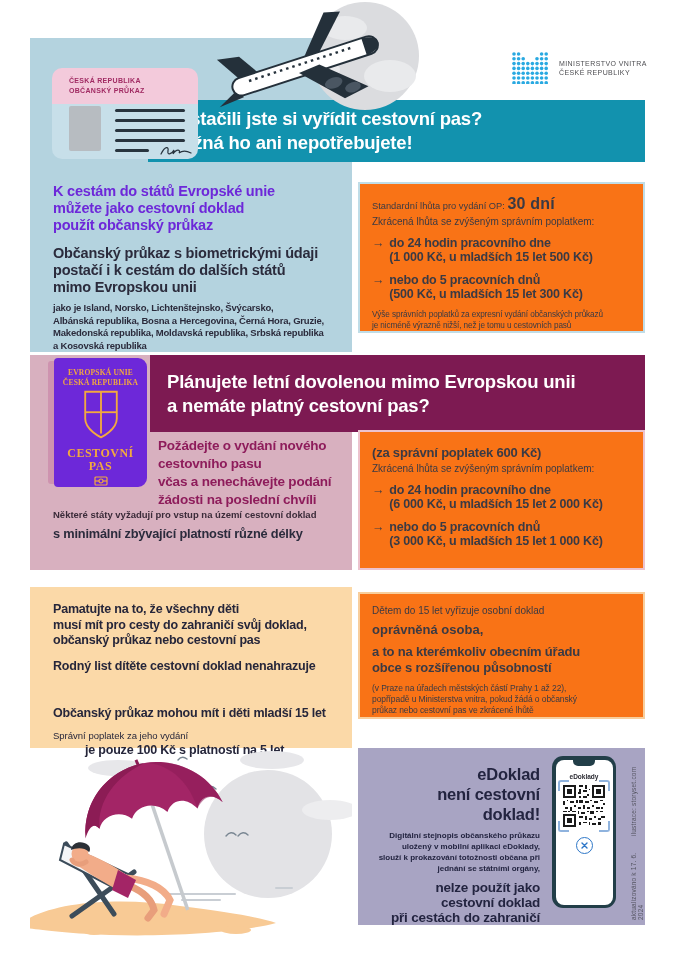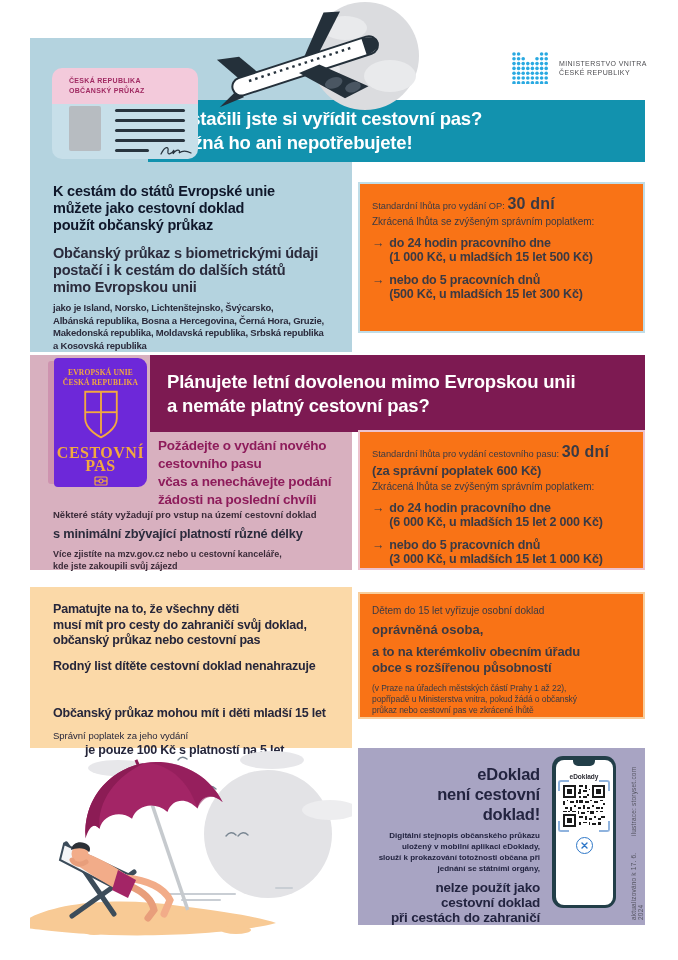--- a/index.html
+++ b/index.html
@@ -20,21 +20,21 @@
   .idc-head{height:36px;background:#F3CADB;box-sizing:border-box;padding:8px 0 0 17px;
     color:#A12B63;font-size:7px;font-weight:bold;line-height:10px;letter-spacing:.3px;}
   .idc-body{position:relative;height:55px;background:#C7DFE9;}
   .idc-photo{position:absolute;left:17px;top:2px;width:32px;height:45px;background:#B7BCC1;border-radius:2px;}
   .idc-lines{position:absolute;left:63px;top:5px;width:70px;}
   .idc-line{height:3px;background:#28343E;border-radius:2px;margin-bottom:7px;}
   .idc-line.short{width:34px;}
   .idc-sig{position:absolute;right:5px;bottom:1px;}
 
   .s1{position:absolute;left:53px;top:183px;width:304px;}
-  .h-teal{color:#0f172a;font-size:14.5px;line-height:17px;font-weight:bold;letter-spacing:-.2px;}
+  .h-teal{color:#6d28d9;font-size:14.5px;line-height:17px;font-weight:bold;letter-spacing:-.2px;}
   .h-dark{color:#2B2B3C;font-size:14.5px;line-height:17px;font-weight:bold;letter-spacing:-.2px;margin-top:11px;}
   .countries{color:#2B2B3C;font-size:9.5px;line-height:12.5px;font-weight:bold;letter-spacing:-.2px;margin-top:6px;}
 
   
   .box{position:absolute;left:358px;width:287px;background:#f97316;box-sizing:border-box;
     padding:11px 12px;color:#3A3A44;overflow:hidden;}
   .box1{top:182px;height:151px;border:2px solid #C0DDE7;}
   .box2{top:430px;height:140px;border:2px solid #ECC3CE;}
   .box3{top:592px;height:127px;border:2px solid #F8CE9C;}
   .lead-label{font-size:9.3px;}
@@ -52,21 +52,21 @@
   .pink-panel{position:absolute;left:30px;top:355px;width:322px;height:215px;background:#D8B0BF;}
   .purple-banner{position:absolute;left:150px;top:355px;width:495px;height:77px;background:#7D1A52;
     color:#fff;display:flex;align-items:center;box-sizing:border-box;padding-left:17px;
     font-weight:bold;font-size:18.5px;line-height:24px;letter-spacing:-.2px;}
   .passport{position:absolute;left:48px;top:358px;width:99px;height:129px;}
   .pp-spine{position:absolute;left:0;top:3px;width:10px;height:123px;background:#CE93AF;border-radius:3px;}
   .pp-body{position:absolute;left:6px;top:0;width:93px;height:129px;background:#6d28d9;
     border-radius:4px 9px 9px 4px;color:#F2A93F;text-align:center;
     font-family:"Liberation Serif",serif;font-weight:bold;}
   .pp-head{font-size:7.5px;line-height:9.5px;margin-top:10px;letter-spacing:.2px;}
-  .pp-title{font-size:16px;line-height:12.5px;margin-top:2px;letter-spacing:.5px;}
+  .pp-title{font-size:12px;line-height:12.5px;margin-top:2px;letter-spacing:.5px;}
   .h-magenta{position:absolute;left:158px;top:437px;width:198px;color:#8E1C5B;
     font-size:13.5px;line-height:18px;font-weight:bold;letter-spacing:-.2px;}
   .validity{position:absolute;left:53px;top:509px;width:299px;}
   .v-small{font-size:9.5px;font-weight:bold;color:#3B2B39;}
   .v-head{font-size:12.8px;font-weight:bold;color:#2B2B3C;margin-top:6px;letter-spacing:-.2px;}
   .v-note{font-size:9px;line-height:12px;font-weight:bold;color:#3B2B39;margin-top:7px;}
 
   
   .peach-panel{position:absolute;left:30px;top:587px;width:322px;height:161px;background:#FBD9A8;}
   .children{position:absolute;left:53px;top:602px;width:300px;color:#26263A;}
@@ -239,20 +239,22 @@
         <div>(1 000 Kč, u mladších 15 let 500 Kč)</div>
       </div>
     </div>
     <div class="bullet">
       <span>→</span>
       <div>
         <div>nebo do 5 pracovních dnů</div>
         <div>(500 Kč, u mladších 15 let 300 Kč)</div>
       </div>
     </div>
+    <div class="note ml">Výše správních poplatků za expresní vydání občanských průkazů
+je nicméně výrazně nižší, než je tomu u cestovních pasů</div>
   </div>
 
   <div class="pink-panel"></div>
   <div class="purple-banner">
     <div class="ml">Plánujete letní dovolenou mimo Evropskou unii
 a nemáte platný cestovní pas?</div>
   </div>
 
   <div class="passport">
     <div class="pp-spine"></div>
@@ -278,29 +280,23 @@
   </div>
 
   <div class="h-magenta ml">Požádejte o vydání nového
 cestovního pasu
 včas a nenechávejte podání
 žádosti na poslední chvíli</div>
 
   <div class="validity">
     <div class="v-small">Některé státy vyžadují pro vstup na území cestovní doklad</div>
     <div class="v-head">s minimální zbývající platností různé délky</div>
-    <div class="v-note ml">Více zjistíte na mzv.gov.cz nebo u cestovní kanceláře,
-kde jste zakoupili svůj zájezd</div>
   </div>
 
   <div class="box box2">
-    <div>
-      <span class="lead-label">Standardní lhůta pro vydání cestovního pasu: </span>
-      <span class="lead-value">30 dní</span>
-    </div>
     <div class="fee">(za správní poplatek 600 Kč)</div>
     <div class="sub">Zkrácená lhůta se zvýšeným správním poplatkem:</div>
     <div class="bullet">
       <span>→</span>
       <div>
         <div>do 24 hodin pracovního dne</div>
         <div>(6 000 Kč, u mladších 15 let 2 000 Kč)</div>
       </div>
     </div>
     <div class="bullet">

